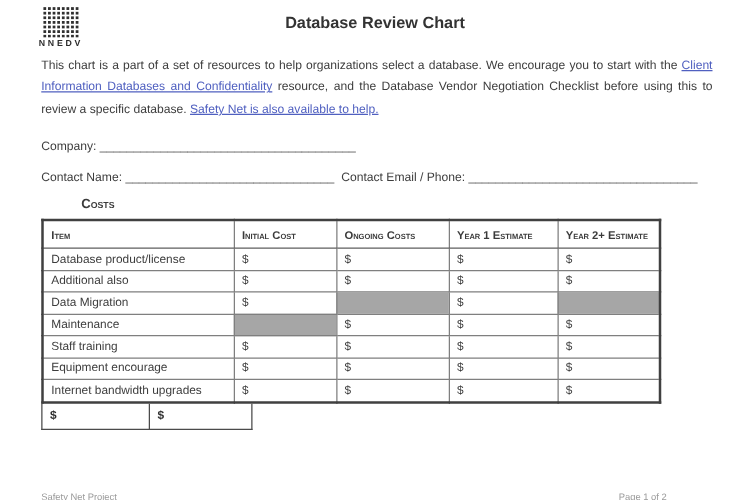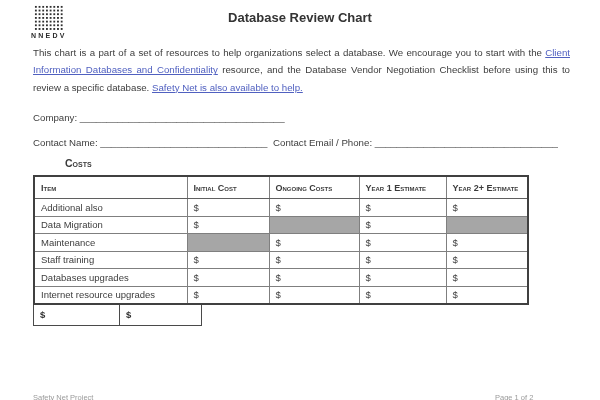--- a/index.html
+++ b/index.html
@@ -103,20 +103,27 @@
         <tr>
           <th>Item</th>
           <th>Initial Cost</th>
           <th>Ongoing Costs</th>
           <th>Year 1 Estimate</th>
           <th>Year 2+ Estimate</th>
         </tr>
       </thead>
     <tbody>
         <tr>
+          <td>Database product/license</td>
+          <td>$</td>
+          <td>$</td>
+          <td>$</td>
+          <td>$</td>
+        </tr>
+        <tr>
           <td>Additional also</td>
           <td>$</td>
           <td>$</td>
           <td>$</td>
           <td>$</td>
         </tr>
         <tr>
           <td>Data Migration</td>
           <td>$</td>
           <td class="gray"></td>
@@ -131,28 +138,28 @@
           <td>$</td>
         </tr>
         <tr>
           <td>Staff training</td>
           <td>$</td>
           <td>$</td>
           <td>$</td>
           <td>$</td>
         </tr>
         <tr>
-          <td>Databases upgrades</td>
+          <td>Equipment encourage</td>
           <td>$</td>
           <td>$</td>
           <td>$</td>
           <td>$</td>
         </tr>
         <tr>
-          <td>Internet resource upgrades</td>
+          <td>Internet bandwidth upgrades</td>
           <td>$</td>
           <td>$</td>
           <td>$</td>
           <td>$</td>
         </tr>
       </tbody>
   </table>
   <div class="total-row">
     <div class="total-cell c1">$</div>
     <div class="total-cell c2">$</div>

